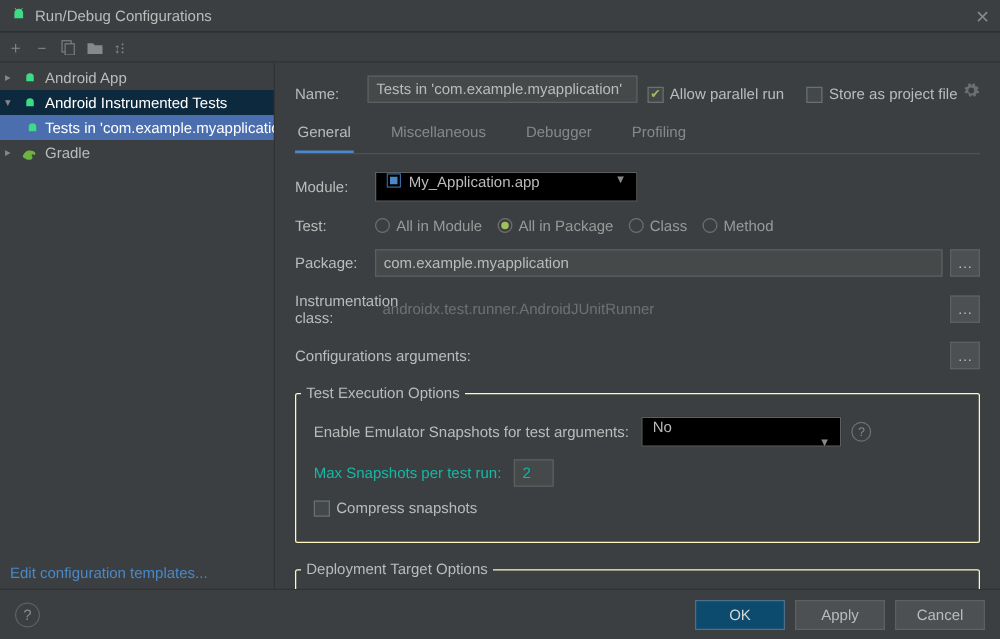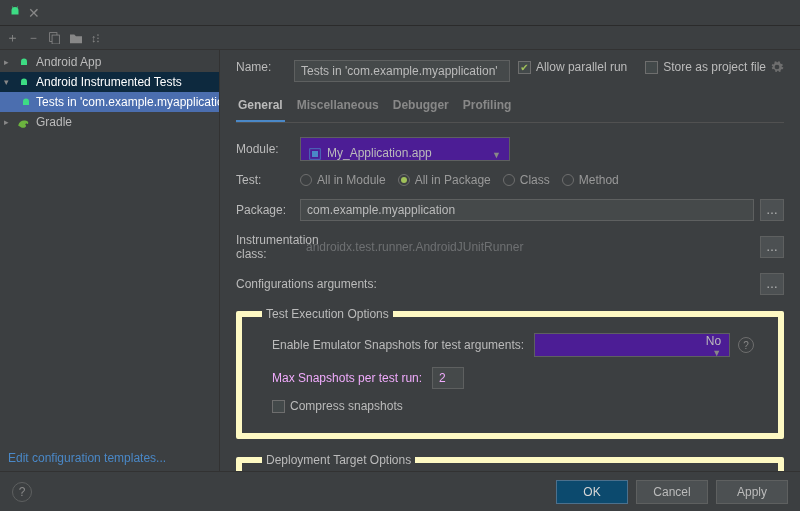--- a/index.html
+++ b/index.html
@@ -59,52 +59,52 @@
 .tree-item.selected { background: #4b6eaf; color: #fff; }
 .tree-item.level1 { padding-left: 4px; }
 .tree-item.level2 { padding-left: 20px; }
 .edit-templates { color: #4a88c7; padding: 6px 8px; cursor: pointer; }
 .content {
   flex: 1;
   padding: 10px 16px 0 16px;
   overflow: auto;
   min-width: 0;
 }
-.row { display: flex; align-items: flex-start; margin-bottom: 10px; }
+.row { display: flex; align-items: flex-end; margin-bottom: 10px; }
 .row label.lbl { width: 58px; color: #bbb; }
 .text-input {
   background: #45494a;
   border: 1px solid #5e6060;
   color: #bbb;
   height: 22px;
   padding: 0 6px;
   font-size: 12px;
 }
 .name-input { width: 216px; }
 .check { display: inline-flex; align-items: center; gap: 5px; cursor: pointer; }
 .checkbox {
   width: 13px; height: 13px;
   border: 1px solid #6e6e6e;
   background: #43494a;
   display: inline-flex; align-items: center; justify-content: center;
   color: #a0c15a; font-size: 10px;
 }
 .gear-icon { color: #6e6e6e; margin-left: 4px; }
-.tabs { display: flex; gap: 10px; border-bottom: 1px solid #515151; margin-bottom: 14px; font-weight: bold; }
+.tabs { display: flex; gap: 28px; border-bottom: 1px solid #515151; margin-bottom: 14px; }
 .tab { padding: 6px 2px 8px; color: #888; cursor: pointer; border-bottom: 2px solid transparent; }
 .tab.active { color: #bbb; border-bottom: 2px solid #4a88c7; }
 .form-row { display: flex; align-items: center; margin-bottom: 12px; }
 .form-row .flabel { width: 64px; color: #bbb; }
 .select {
-  background: #4c1d95;
+  background: #000000;
   border: 1px solid #5e6060;
   color: #bbb;
   height: 24px;
   display: inline-flex;
-  align-items: flex-end;
+  align-items: flex-start;
   padding: 0 8px;
   cursor: pointer;
   position: relative;
 }
 .select .caret { margin-left: auto; color: #888; font-size: 9px; padding-left: 10px; }
 .module-select { width: 210px; }
 .radio-group { display: flex; align-items: center; gap: 12px; }
 .radio { display: inline-flex; align-items: center; gap: 5px; cursor: pointer; color:#999; }
 .radio .dot { width: 12px; height: 12px; border-radius: 50%; border: 1px solid #6e6e6e; display:inline-flex; align-items:center; justify-content:center; }
 .radio.sel .dot::after { content:""; width:6px; height:6px; border-radius:50%; background:#a0c15a; }
@@ -112,30 +112,30 @@
 .dots-btn {
   width: 24px; height: 22px;
   background: #4c5052;
   border: 1px solid #5e6060;
   color: #bbb;
   display: inline-flex; align-items:center; justify-content:center;
   margin-left: 6px; cursor: pointer;
 }
 .dimmed { color: #6e7072; }
 fieldset {
-  border: 6px solid #fef9c3;
+  border: 1px solid #fef9c3;
   border-radius: 2px;
-  padding: 12px 20px 10px;
+  padding: 12px 4px 10px;
   margin-bottom: 14px;
 }
 fieldset legend { color: #bbb; padding: 0 4px; font-size: 12px; }
 .sub-row { display: flex; align-items: center; margin-bottom: 10px; padding-left: 10px; }
 .sub-row .slabel { color: #bbb; margin-right: 10px; }
-.sub-row.dim .slabel, .sub-row.dim input { color: #f0abfc; }
-.snap-select { width: 196px; flex-direction: column; }
+.sub-row.dim .slabel, .sub-row.dim input { color: #14b8a6; }
+.snap-select { width: 160px; flex-direction: column; }
 .num-input { width: 32px; text-align:left; }
 .help-icon {
   width: 16px; height: 16px; border-radius: 50%;
   border: 1px solid #6e6e6e; color: #888;
   display:inline-flex; align-items:center; justify-content:center;
   font-size: 10px; margin-left: 8px; cursor: pointer;
 }
 .inst-label { width: 130px; }
 .footer {
   height: 40px;
@@ -165,20 +165,21 @@
 </style>
 </head>
 <body>
 
 <div class="titlebar">
   <span style="margin-right:6px;">
     <svg width="14" height="14" viewBox="0 0 24 24">
         <path fill="#3ddc84" d="M6 18h12v-7a6 6 0 10-12 0v7zm2-11l-1.5-2.6.9-.5L9 6.4A6 6 0 0112 6c1 0 2 .2 3 .4l1.6-2.5.9.5L16 7a6 6 0 00-8 0z"></path>
       </svg>
   </span>
+  <span class="title">Run/Debug Configurations</span>
   <span class="close">✕</span>
 </div>
 
 <div class="toolbar">
   <span>＋</span>
   <span>－</span>
   <span>
     <svg width="13" height="13" viewBox="0 0 16 16">
         <rect x="2" y="2" width="9" height="11" fill="none" stroke="#888"></rect>
         <rect x="5" y="5" width="9" height="11" fill="#3c3f41" stroke="#888"></rect>
@@ -343,15 +344,15 @@
       <legend>Deployment Target Options</legend>
 
     </fieldset>
   </div>
 </div>
 
 <div class="footer">
   <span class="help">?</span>
   <div class="spacer"></div>
   <div class="btn primary">OK</div>
+  <div class="btn">Apply</div>
   <div class="btn">Cancel</div>
-  <div class="btn">Apply</div>
 </div>
 
 </body></html>

